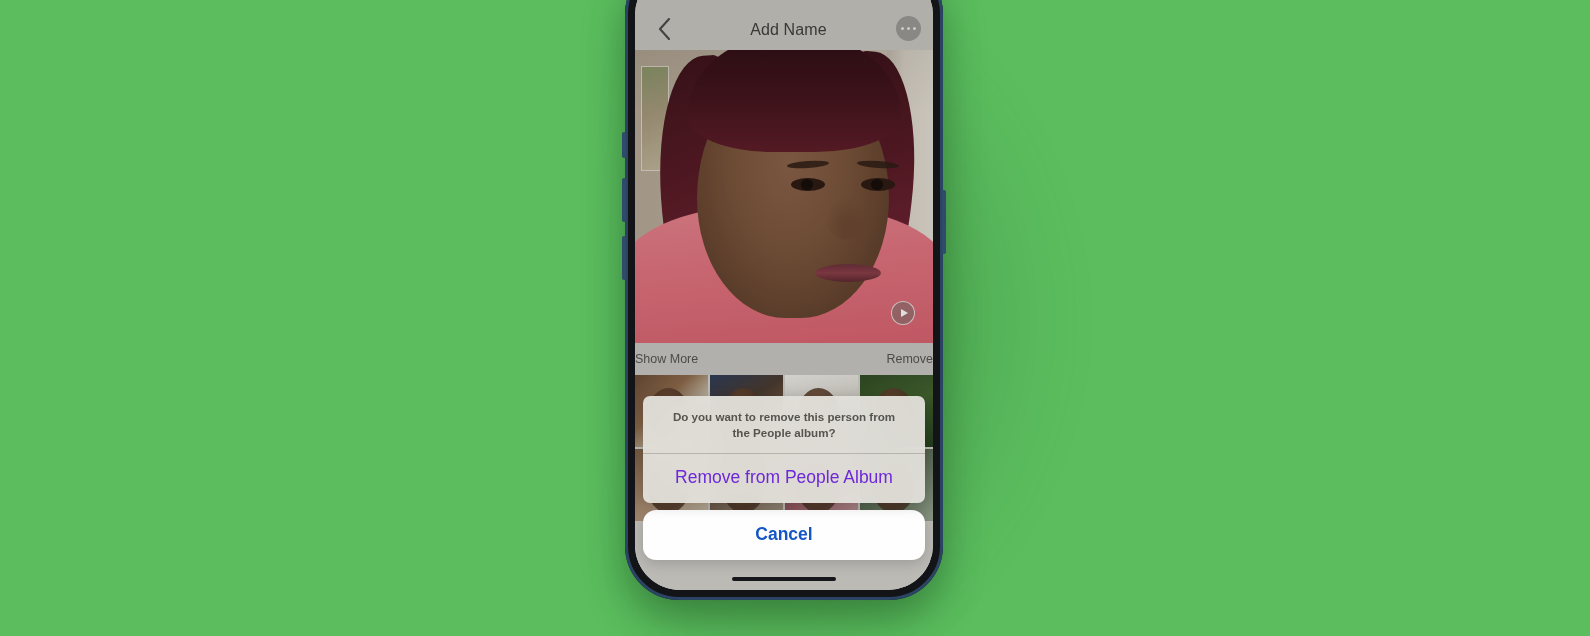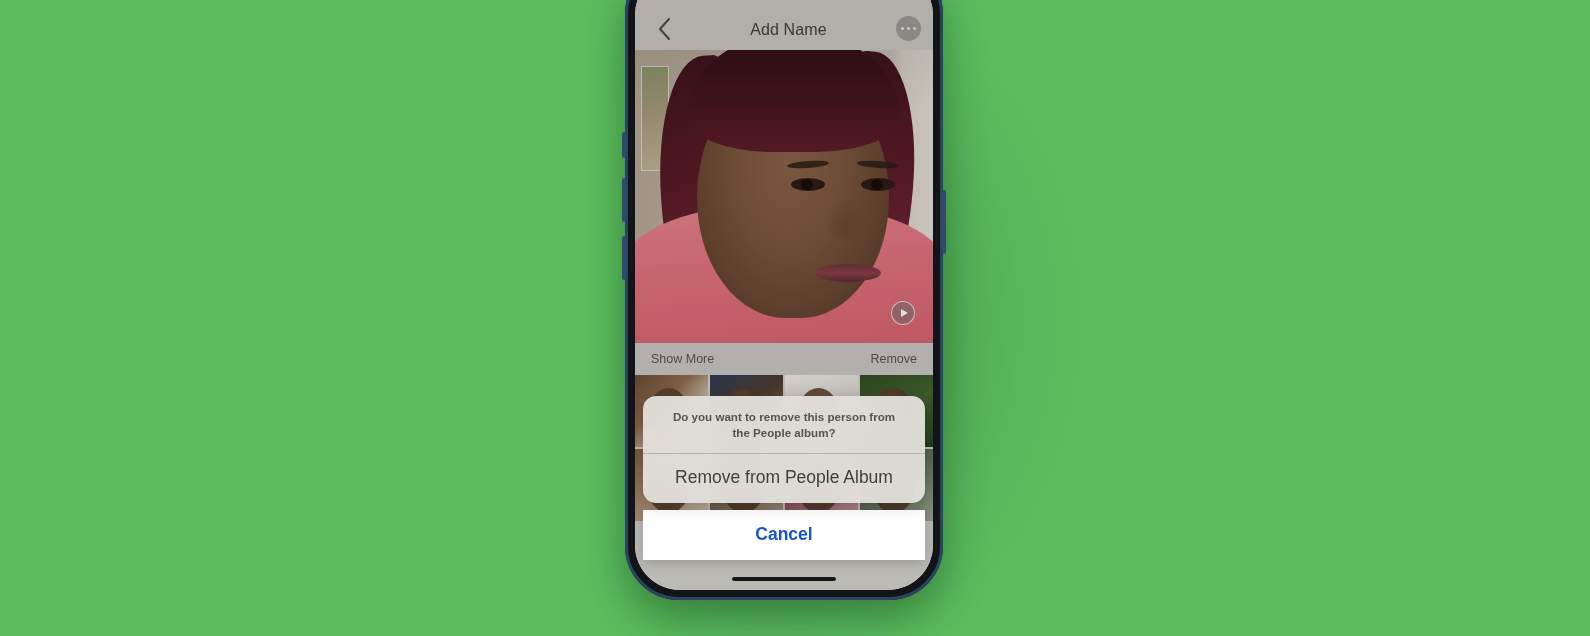--- a/index.html
+++ b/index.html
@@ -267,21 +267,21 @@
 
   
   .subbar {
     position: absolute;
     top: 373px; left: 0; right: 0;
     height: 32px;
     background: #cbc9c4;
     display: flex;
     align-items: center;
     justify-content: space-between;
-    padding: 0 16px;
+    padding: 0 0;
     z-index: 4;
   }
   .subbar span {
     font-size: 12.5px;
     color: #53534f;
   }
 
   
   .grid {
     position: absolute;
@@ -326,46 +326,46 @@
   
   .sheet-wrap {
     position: absolute;
     left: 8px; right: 8px;
     bottom: 30px;
     z-index: 10;
   }
   .sheet {
     background: rgba(228,226,221,0.94);
     backdrop-filter: blur(18px);
-    border-radius: 13px;
+    border-radius: 7px;
     overflow: hidden;
     box-shadow: 0 3px 14px rgba(0,0,0,0.18);
   }
   .sheet-title {
     padding: 13px 20px 12px 20px;
     text-align: center;
     font-size: 11.6px;
     line-height: 1.35;
     color: #55544f;
     font-weight: bold;
   }
   .sheet-div {
     height: 0.5px;
     background: rgba(110,108,102,0.35);
   }
   .sheet-action {
     padding: 14px 0 15px 0;
     text-align: center;
     font-size: 17.5px;
-    color: #404040;
+    color: #6d28d9;
   }
   .cancel-btn {
     margin-top: 7px;
     background: #fefefe;
-    border-radius: 1px;
+    border-radius: 13px;
     padding: 14px 0 15px 0;
     text-align: center;
     font-size: 17.5px;
     font-weight: bold;
     color: #1455c8;
     box-shadow: 0 3px 14px rgba(0,0,0,0.18);
   }
 
   
   .home-ind {

